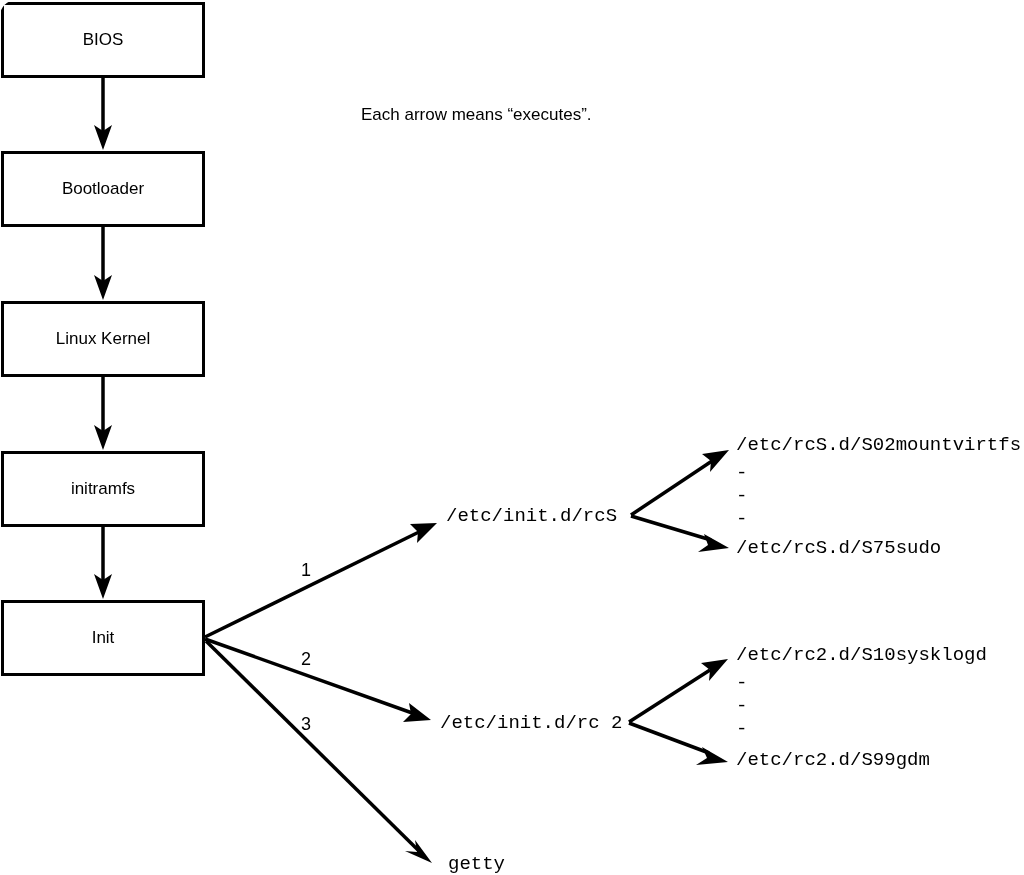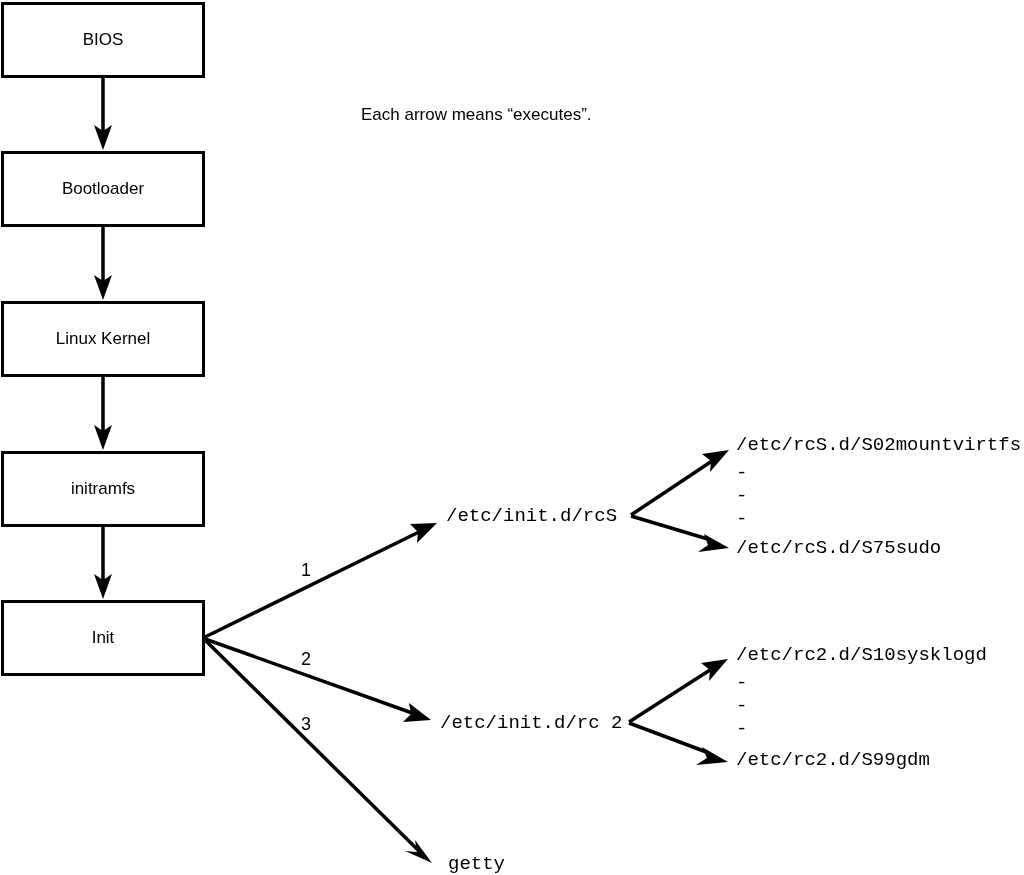--- a/index.html
+++ b/index.html
@@ -11,20 +11,21 @@
   body {
     font-family: "Liberation Sans", sans-serif;
     color: #000000;
   }
   #canvas {
     position: relative;
     width: 1024px;
     height: 875px;
     background: #ffffff;
     overflow: hidden;
+    border-radius: 16px;
   }
   #diagram-svg {
     position: absolute;
     left: 0;
     top: 0;
     width: 1024px;
     height: 875px;
   }
   .box-label {
     font-family: "Liberation Sans", sans-serif;

